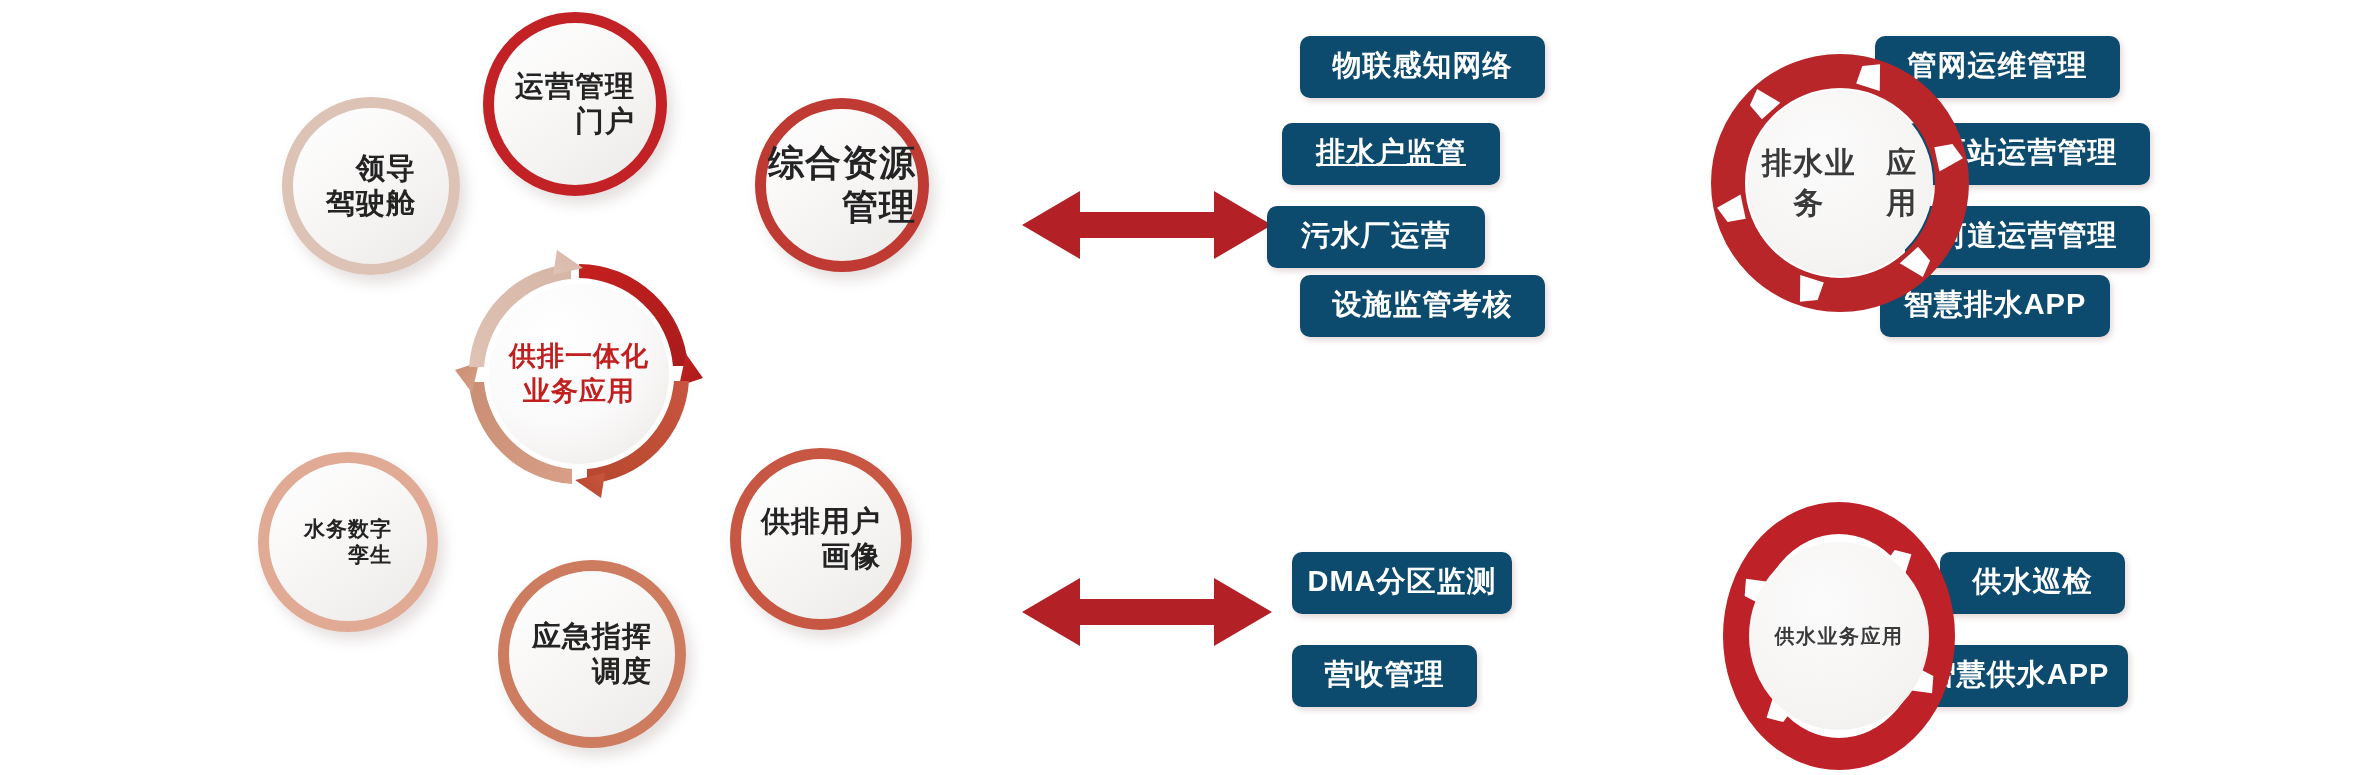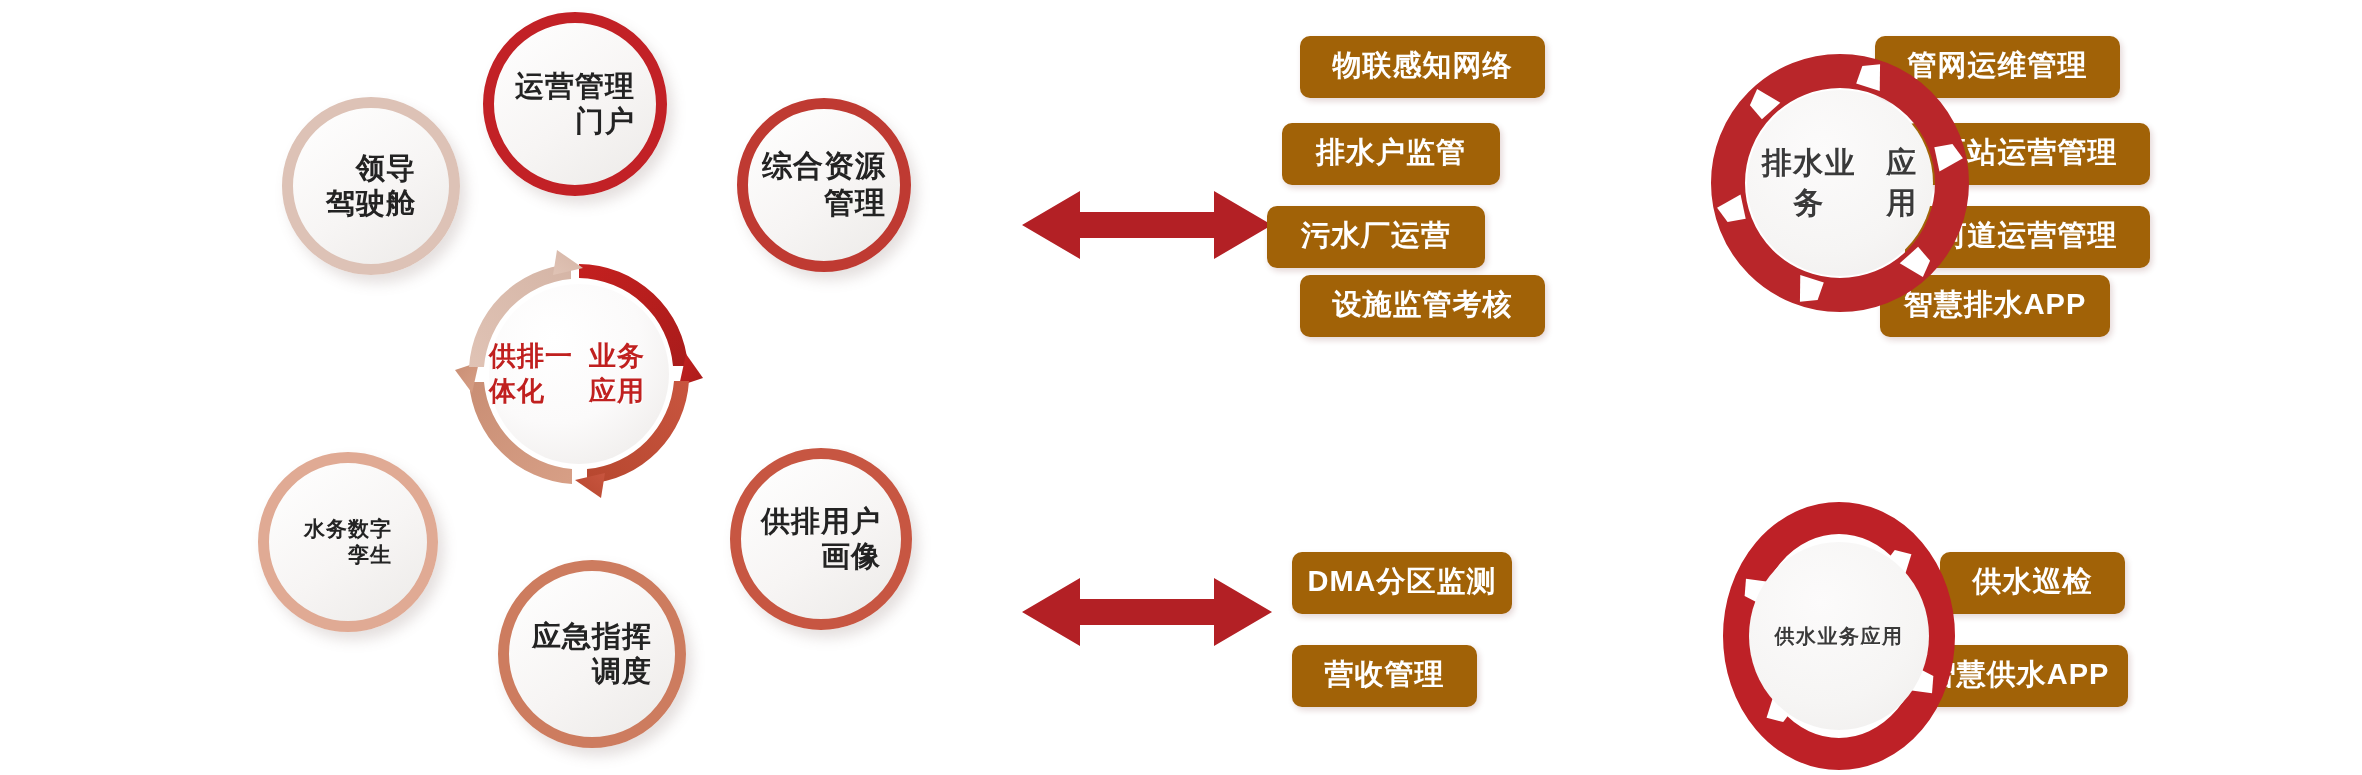--- a/index.html
+++ b/index.html
@@ -43,24 +43,24 @@
     border: 11px solid #c22126;
     font-size: 29px;
   }
   .sat-leader {
     left: 282px; top: 97px;
     width: 178px; height: 178px;
     border: 11px solid #ddc2b6;
     font-size: 29px;
   }
   .sat-resource {
-    left: 737px; top: 98px;
+    left: 755px; top: 98px;
     width: 174px; height: 174px;
     border: 11px solid #bf3a32;
-    font-size: 30px;
+    font-size: 36px;
   }
   .sat-twin {
     left: 258px; top: 452px;
     width: 180px; height: 180px;
     border: 11px solid #e0aa94;
     font-size: 21px;
   }
   .sat-profile {
     left: 730px; top: 448px;
     width: 182px; height: 182px;
@@ -85,20 +85,21 @@
     left: 0; top: 0;
     width: 248px; height: 248px;
   }
   .hub-core {
     position: absolute;
     left: 34px; top: 34px;
     width: 180px; height: 180px;
     border-radius: 50%;
     background: radial-gradient(circle at 36% 30%, #ffffff 0%, #fbfafa 50%, #ebe8e6 100%);
     display: flex;
+    flex-direction: column;
     align-items: center;
     justify-content: center;
     color: #c0201f;
     font-weight: 800;
     font-size: 27px;
     line-height: 1.3;
     letter-spacing: 1px;
     text-shadow: 1px 1px 0 rgba(255,255,255,0.85);
   }
 
@@ -137,21 +138,21 @@
   .ring-drain .ring-core{ left: 42px; top: 42px; width: 186px; height: 186px; font-size: 30px; }
 
   
   .ring-supply       { left: 405px; top: 2px; width: 268px; height: 268px; }
   .ring-supply .ring-svg { width: 268px; height: 268px; }
   .ring-supply .ring-core{ left: 44px; top: 40px; width: 180px; height: 188px; font-size: 20px; }
 
   
   .tag {
     position: absolute;
-    background: #a16207;
+    background: #0c4a6e;
     color: #ffffff;
     font-weight: 700;
     font-size: 29px;
     letter-spacing: 1px;
     border-radius: 10px;
     padding: 10px 20px 12px 20px;
     white-space: nowrap;
     box-sizing: border-box;
     display: flex;
     align-items: flex-start;
@@ -257,21 +258,21 @@
 
   <svg class="big-arrow bottom" width="250" height="80" viewBox="0 0 250 80">
     <path d="M0,40 L58,6 L58,27 L192,27 L192,6 L250,40 L192,74 L192,53 L58,53 L58,74 Z" fill="#b32025"></path>
   </svg>
 
   <div class="panel panel-drain">
 
     <div class="tag" style="left:0px;  top:18px;  width:245px;">
       <span>物联感知网络</span>
     </div>
-    <div class="tag" style="left:-18px; top:105px; width:218px;">
+    <div class="tag" style="left:-18px; top:105px; width:218px;text-decoration:underline;">
       <span>排水户监管</span>
     </div>
     <div class="tag" style="left:-33px; top:188px; width:218px;">
       <span>污水厂运营</span>
     </div>
     <div class="tag" style="left:575px; top:18px;  width:245px;">
       <span>管网运维管理</span>
     </div>
 
     <div class="tag" style="left:0px;   top:257px; width:245px;">

